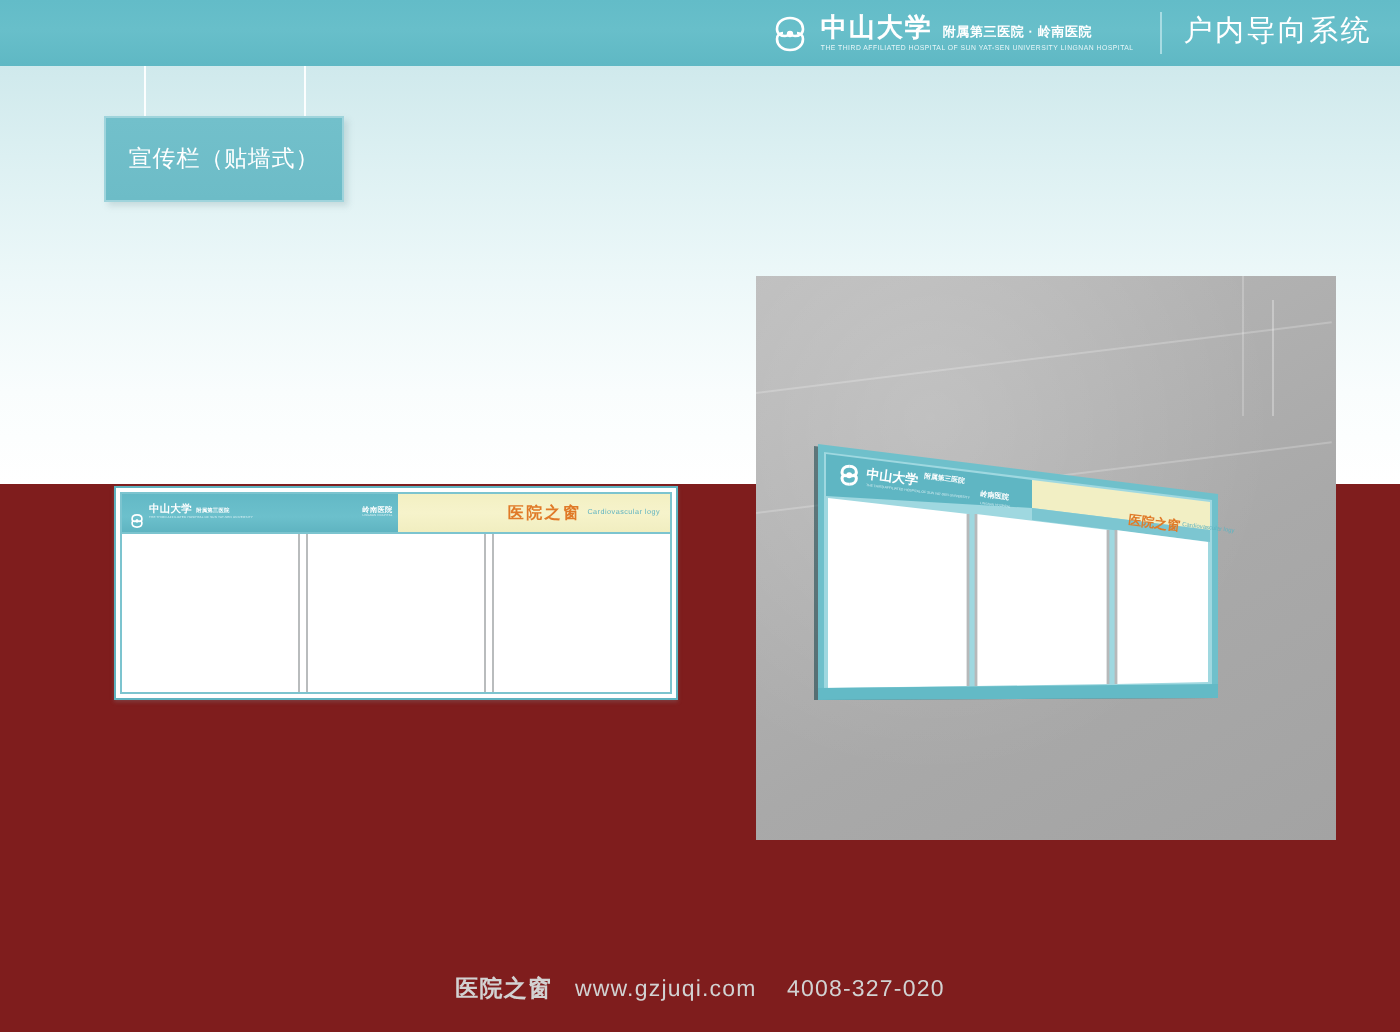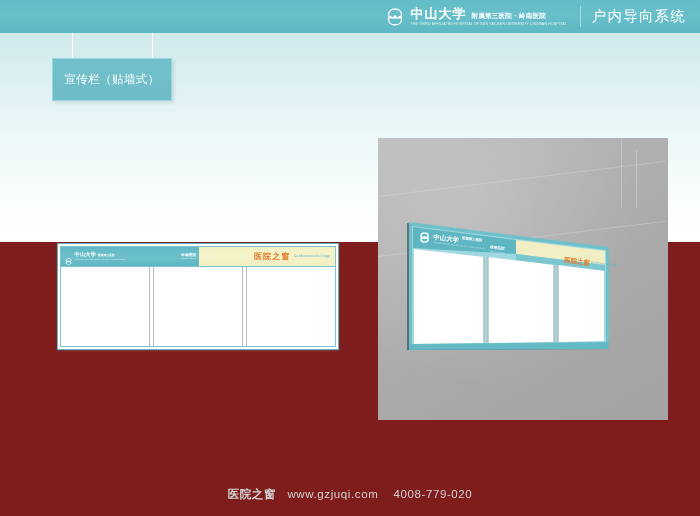--- a/index.html
+++ b/index.html
@@ -301,16 +301,16 @@
       <text x="186" y="124" font-family="Liberation Serif, serif" font-size="6.5" font-weight="bold" fill="#e07a28" transform="rotate(7 186 124)">医院之窗</text>
       <text x="213" y="125" font-family="Liberation Sans, sans-serif" font-size="3" fill="#5fb3c0" transform="rotate(7 213 125)">Cardiovascular logy</text>
     </svg>
   </div>
 
   <div class="footer">
     <span class="cn">医院之窗</span>
     <span>&nbsp;</span>
     <span>www.gzjuqi.com</span>
     <span>&nbsp;&nbsp;</span>
-    <span>4008-779-020</span>
+    <span>4008-327-020</span>
   </div>
 
 </div>
 
 </body></html>

